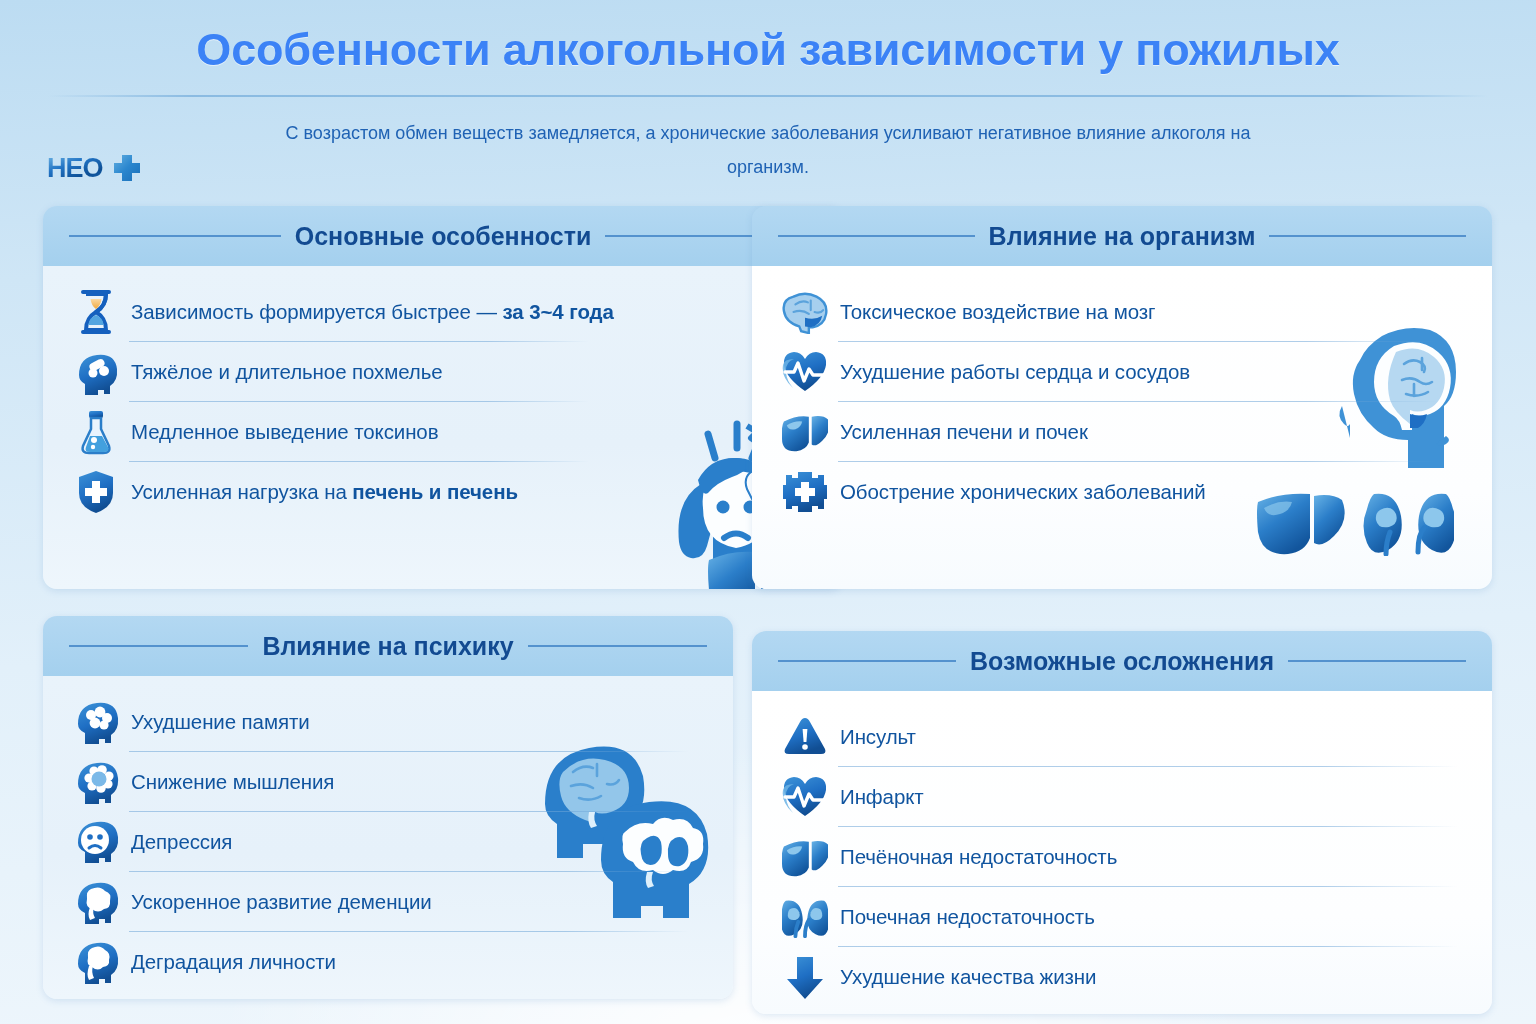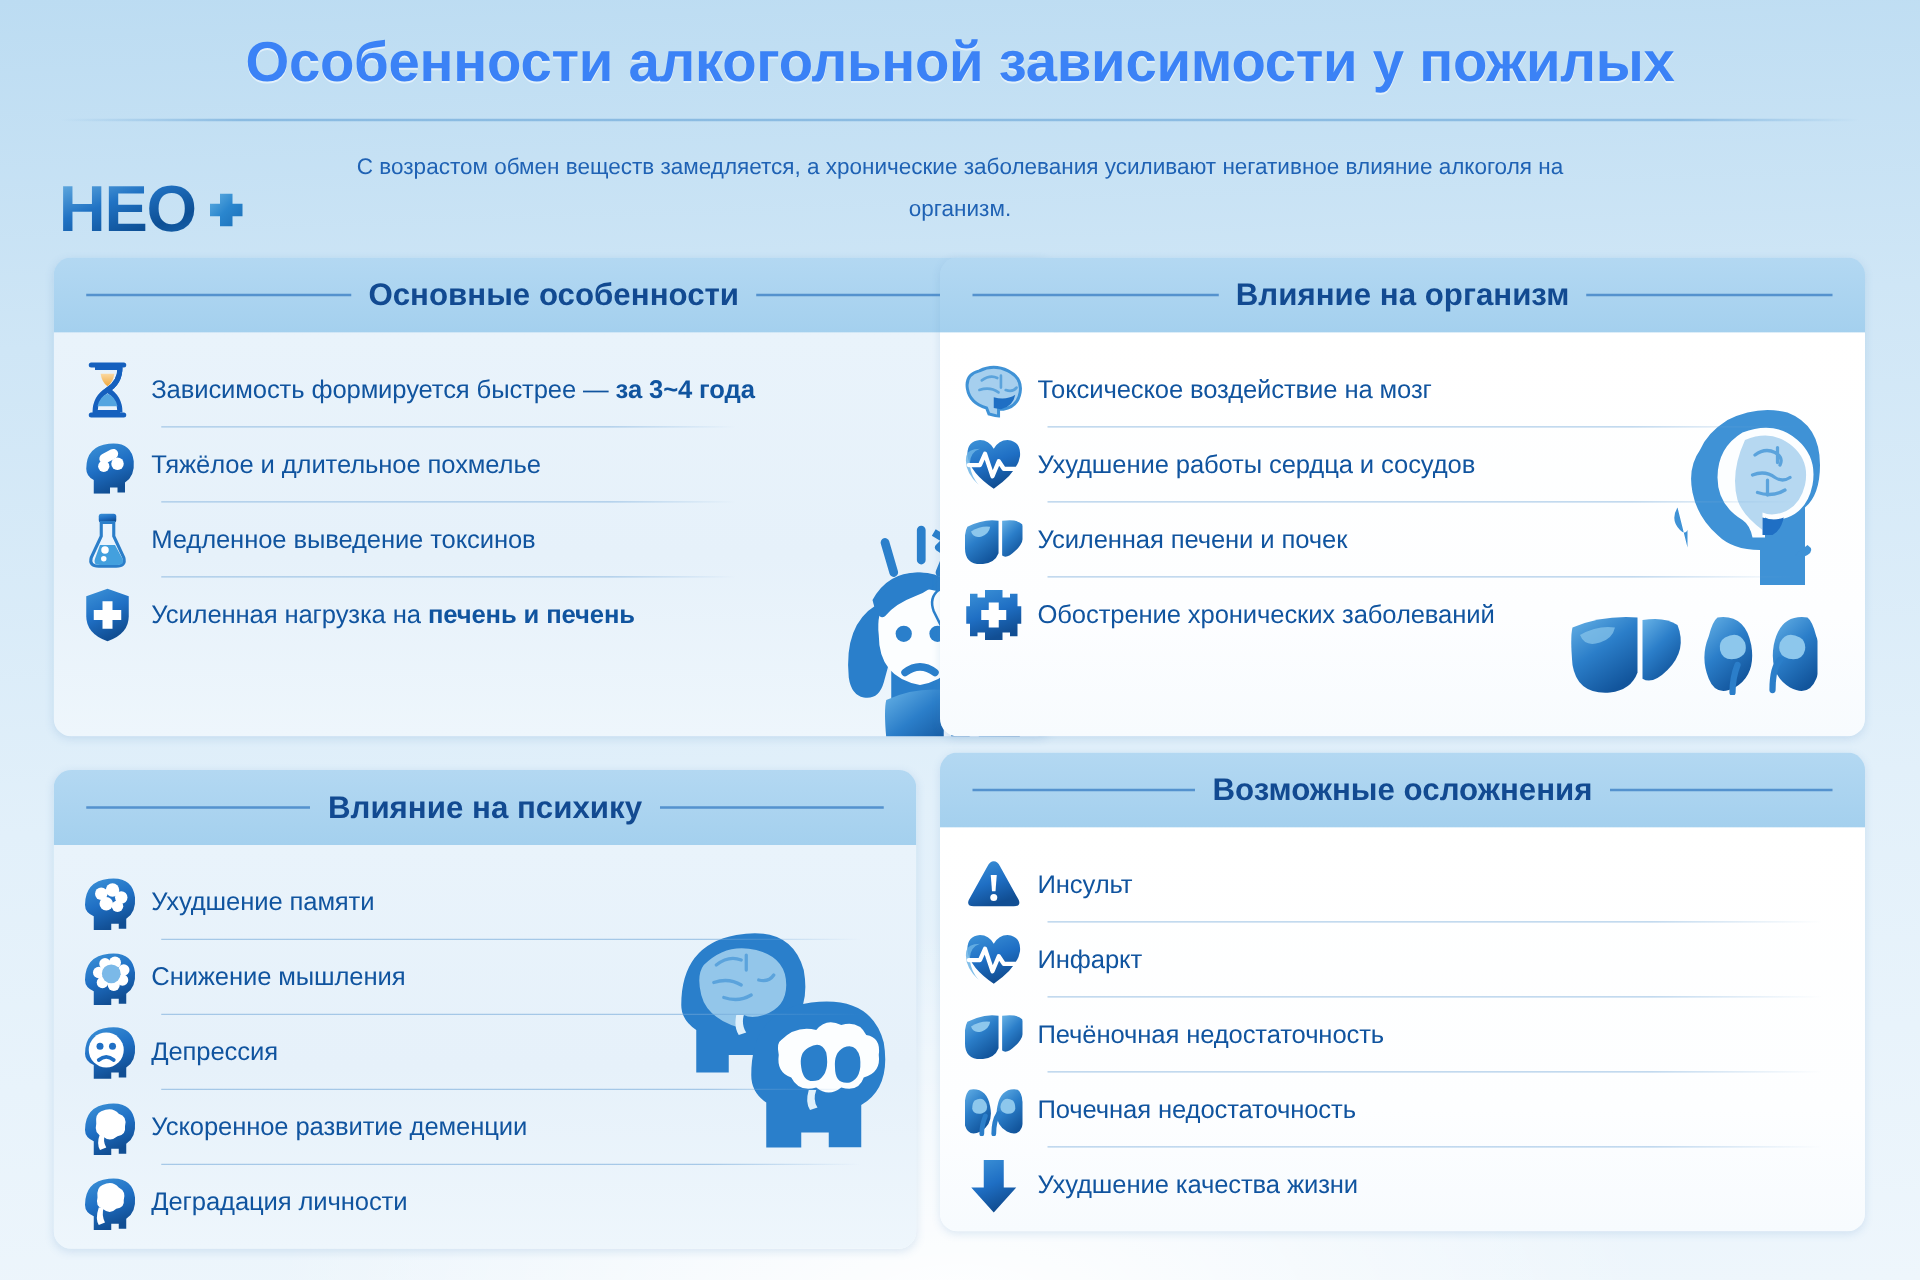--- a/index.html
+++ b/index.html
@@ -58,42 +58,42 @@
   .logo {
     position: absolute;
     left: 47px;
     top: 147px;
     height: 42px;
     display: flex;
     align-items: center;
     gap: 2px;
   }
   .logo-word {
-    font-size: 52px;
+    font-size: 27px;
     font-weight: 800;
     letter-spacing: -1px;
     background: linear-gradient(160deg, #6fb5e4 0%, #2173c4 38%, #0d4f95 72%, #1c6bb5 100%);
     -webkit-background-clip: text;
     background-clip: text;
     color: transparent;
     line-height: 1;
   }
   .logo-plus { margin-left: 2px; display: block; }
 
   
   .card {
     position: absolute;
     border-radius: 14px;
     overflow: hidden;
     box-shadow: 0 2px 7px rgba(70,130,190,.17);
   }
   .card.c1 { left: 43px;  top: 206px; width: 800px; height: 383px; }
   .card.c2 { left: 752px; top: 206px; width: 740px; height: 383px; }
   .card.c3 { left: 43px;  top: 616px; width: 690px; height: 383px; }
-  .card.c4 { left: 752px; top: 602px; width: 740px; height: 383px; }
+  .card.c4 { left: 752px; top: 631px; width: 740px; height: 383px; }
 
   .card-body-tint { background: linear-gradient(180deg, #e9f3fb 0%, #e6f1fa 55%, #eef6fc 100%); }
   .card-body-white { background: linear-gradient(180deg, #ffffff 0%, #fdfeff 70%, #f7fbfe 100%); }
 
   .card-head {
     height: 60px;
     background: linear-gradient(180deg, #b3d8f2 0%, #a4d0ee 100%);
     display: flex;
     align-items: center;
     justify-content: center;
@@ -123,21 +123,21 @@
     position: absolute;
     inset: 0;
     padding: 16px 0 0 0;
   }
   .row {
     position: relative;
     display: flex;
     align-items: center;
     gap: 12px;
     height: 60px;
-    padding-left: 20px;
+    padding-left: 30px;
   }
   .rows.five .row { height: 60px; }
   .row .ic {
     flex: 0 0 auto;
     width: 46px;
     height: 46px;
     display: flex;
     align-items: center;
     justify-content: center;
   }

